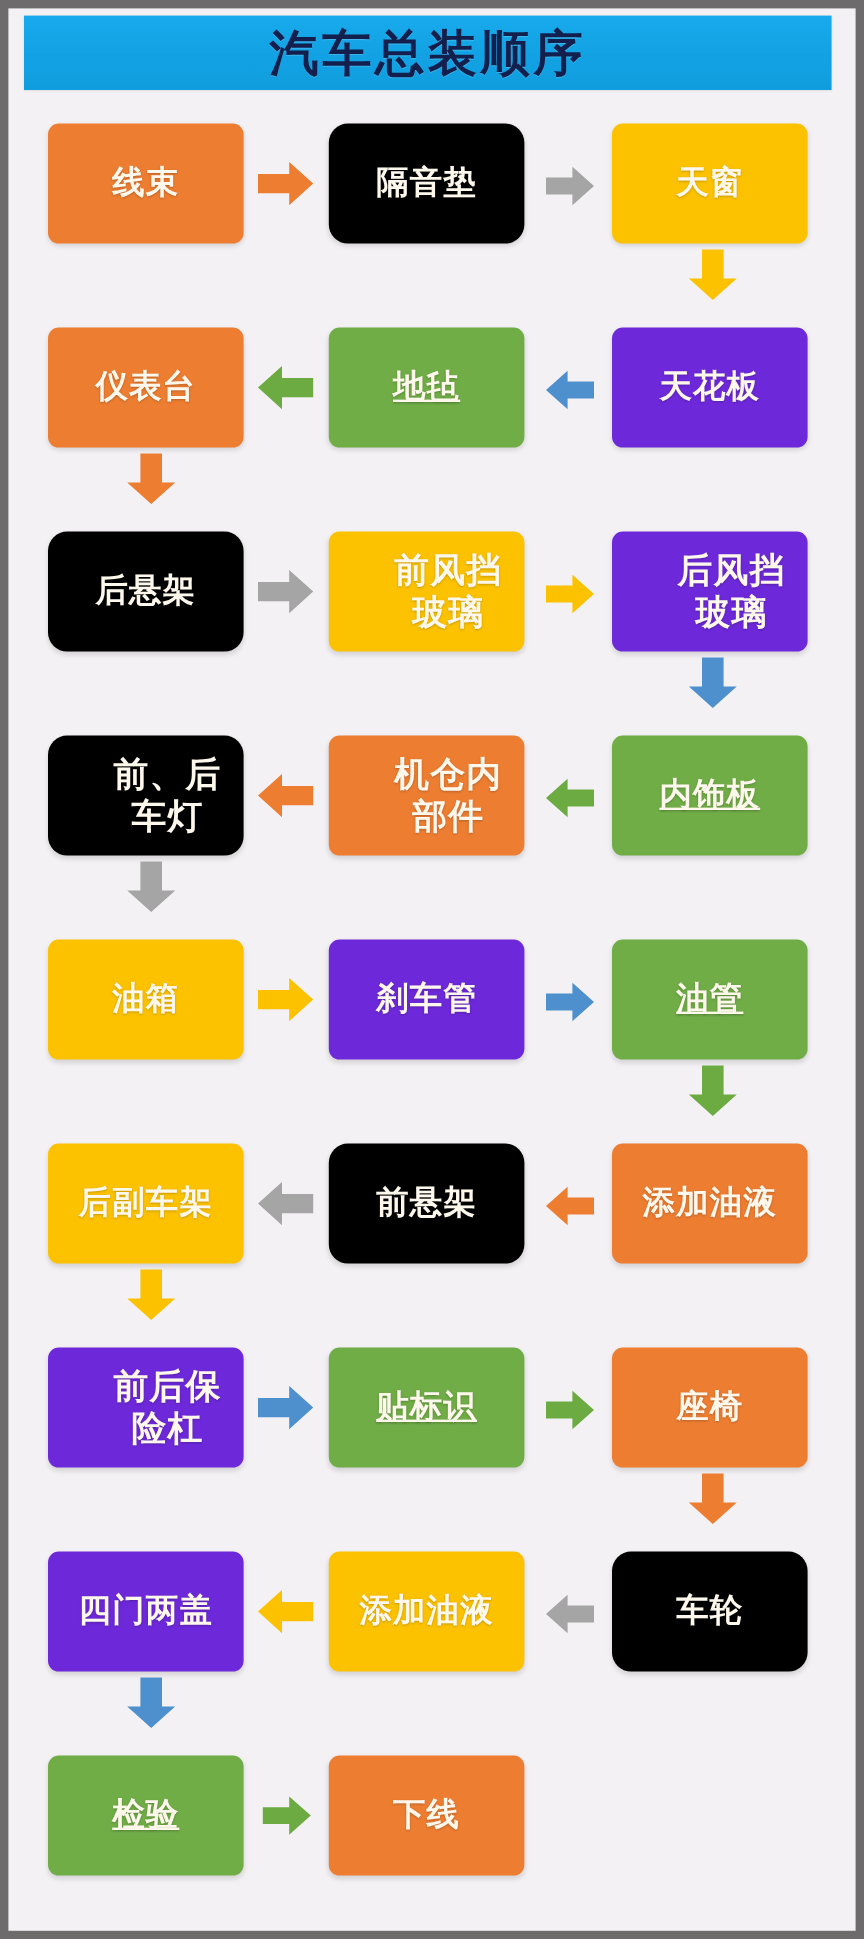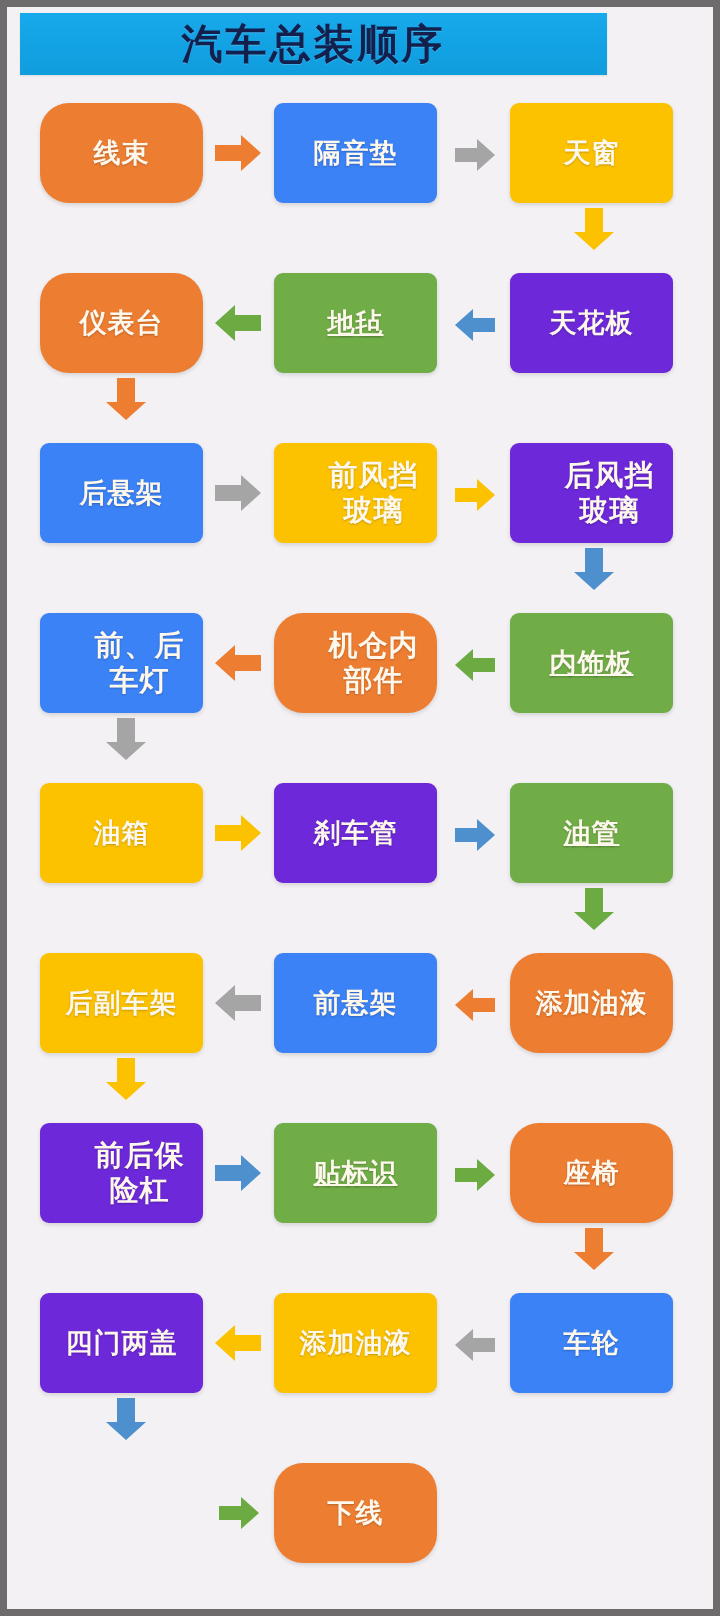--- a/index.html
+++ b/index.html
@@ -19,21 +19,21 @@
     background: #f3f1f3;
     border: 7px solid #6d6b6c;
     overflow: hidden;
   }
 
   
   .banner {
     position: absolute;
     left: 13px;
     top: 6px;
-    width: 587px;
+    width: 673px;
     height: 62px;
     background: linear-gradient(180deg, #18aaec 0%, #12a2e4 55%, #109ddd 100%);
     display: flex;
     align-items: center;
     justify-content: center;
     box-shadow: 0 1px 2px rgba(0,0,0,0.10);
   }
   .banner-title {
     font-size: 41px;
     font-weight: bold;
@@ -71,22 +71,22 @@
     letter-spacing: 1px;
     box-shadow: 0 2px 4px rgba(0,0,0,0.13);
     text-shadow: 0 1px 2px rgba(0,0,0,0.22);
     height: 100px;
     top: 20px;
   }
   .node.col0 { left: 33px;  width: 163px; }
   .node.col1 { left: 267px; width: 163px; }
   .node.col2 { left: 503px; width: 163px; }
 
-  .node.orange { background: #ed7d31; border-radius: 29px; }
-  .node.gray   { background: #3b82f6; }
+  .node.orange { background: #ed7d31; }
+  .node.gray   { background: #000000; border-radius: 16px; }
   .node.yellow { background: #fcc200; }
   .node.blue   { background: #6d28d9; }
   .node.green  { background: #70ad47; text-decoration: underline; }
 
   .node.twoline { font-size: 29px; padding-left: 44px; }
 
   
   .arrow {
     position: absolute;
   }
@@ -281,20 +281,21 @@
       </div>
       <div class="node col2 gray">车轮</div>
       <div class="arrow v0">
         <svg width="44" height="46" viewBox="0 0 44 46">
             <polygon class="fill-blue" points="13,2 31,2 31,26 42,26 22,44 2,26 13,26"></polygon>
           </svg>
       </div>
     </div>
 
     <div class="row">
+      <div class="node col0 green">检验</div>
       <div class="arrow h0s">
         <svg width="44" height="36" viewBox="0 0 44 36">
             <polygon class="fill-green" points="2,11 24,11 24,2 42,18 24,34 24,25 2,25"></polygon>
           </svg>
       </div>
       <div class="node col1 orange">下线</div>
     </div>
 
   </div>
 </div>

